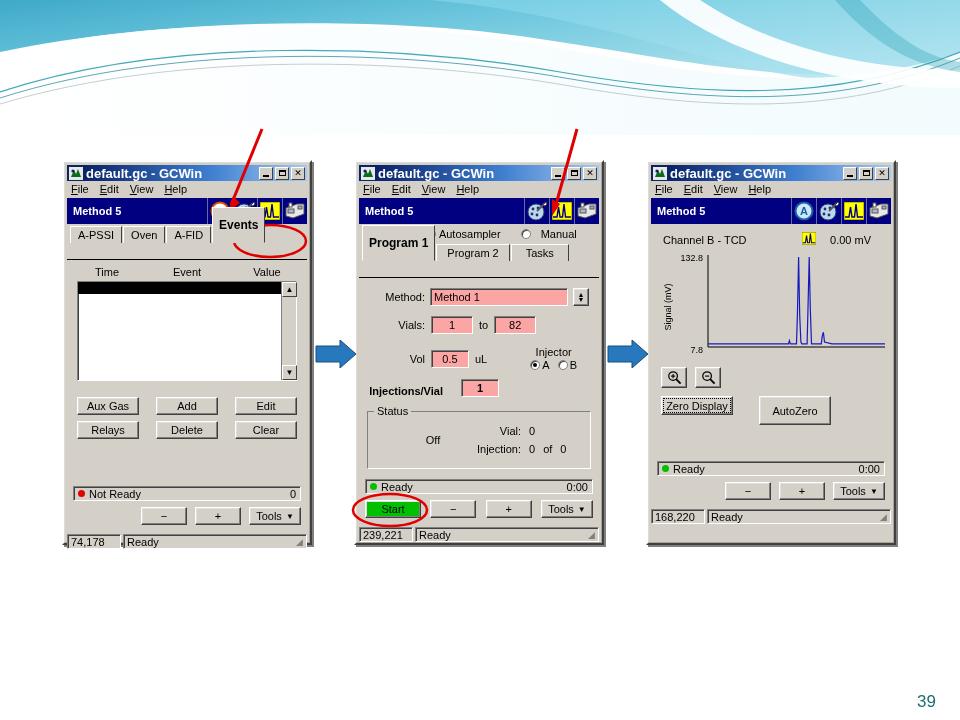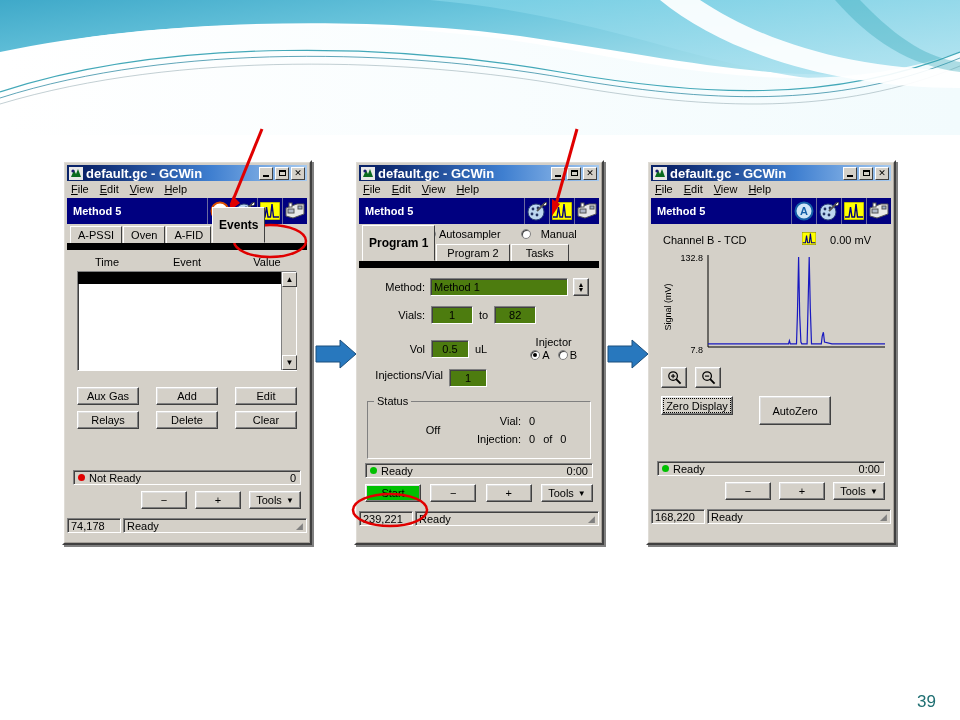--- a/index.html
+++ b/index.html
@@ -67,35 +67,35 @@
 
   
   .tabrow { display:flex; align-items:flex-end; height:19px; padding-left:3px; background:#d4d0c8; }
   .tab {
     height:17px; padding:0 7px; margin-right:1px;
     background:#d4d0c8;
     border-top:1px solid #fff; border-left:1px solid #fff; border-right:1px solid #404040;
     display:flex; align-items:center; font-size:11px; color:#000;
   }
   .tab.sel { height:19px; font-weight:bold; font-size:12px; padding:17px 6px; position:relative; z-index:2; border-bottom:1px solid #d4d0c8;}
-  .tabbody { border-top:7px solid #000000; }
+  .tabbody { border-top:1px solid #000000;margin-top:16px; }
 
   
   .btn {
     background:#d4d0c8; color:#000;
     border-top:1px solid #fff; border-left:1px solid #fff;
     border-right:1px solid #404040; border-bottom:1px solid #404040;
     box-shadow: inset -1px -1px 0 #808080, inset 1px 1px 0 #dfdfdf;
     font-size:11px; font-family:"Liberation Sans", sans-serif;
     display:flex; align-items:center; justify-content:center;
     cursor:default;
   }
   .btn.green { background:#00c000; }
   .field {
-    background:#4d7c0f; border:1px solid #808080;
+    background:#fca5a5; border:1px solid #808080;
     border-right-color:#fff; border-bottom-color:#fff;
     box-shadow: inset 1px 1px 0 #404040;
     font-size:11px; display:flex; align-items:center; justify-content:center;
   }
   .field.left { justify-content:flex-start; padding-left:3px; }
 
   .statusline {
     background:#d4d0c8; border:1px solid #808080; border-right-color:#fff; border-bottom-color:#fff;
     box-shadow: inset 1px 1px 0 #404040;
     display:flex; align-items:center; padding:0 4px; font-size:11px; height:15px;
@@ -422,21 +422,21 @@
               <span>A</span>
             </span>
             <span style="display:inline-flex;align-items:center;gap:2px;">
               <span class="radio"></span>
               <span>B</span>
             </span>
           </div>
         </div>
       </div>
 
-      <div style="display:flex;align-items:flex-start;gap:6px;margin:8px 10px 0;">
+      <div style="display:flex;align-items:flex-end;gap:18px;margin:8px 10px 0;font-weight:bold;">
         <span style="width:74px;text-align:right;">Injections/Vial</span>
         <div class="field" style="width:38px;height:18px;">1</div>
       </div>
 
       <div class="groupbox" style="margin:14px 8px 0; height:58px;">
         <span class="gtitle">Status</span>
         <div style="display:flex;align-items:center;height:100%;padding:0 8px;">
           <span style="width:68px;text-align:center;">Off</span>
           <div style="flex:1;">
             <div style="display:flex;justify-content:flex-start;gap:8px;margin-bottom:6px;">

